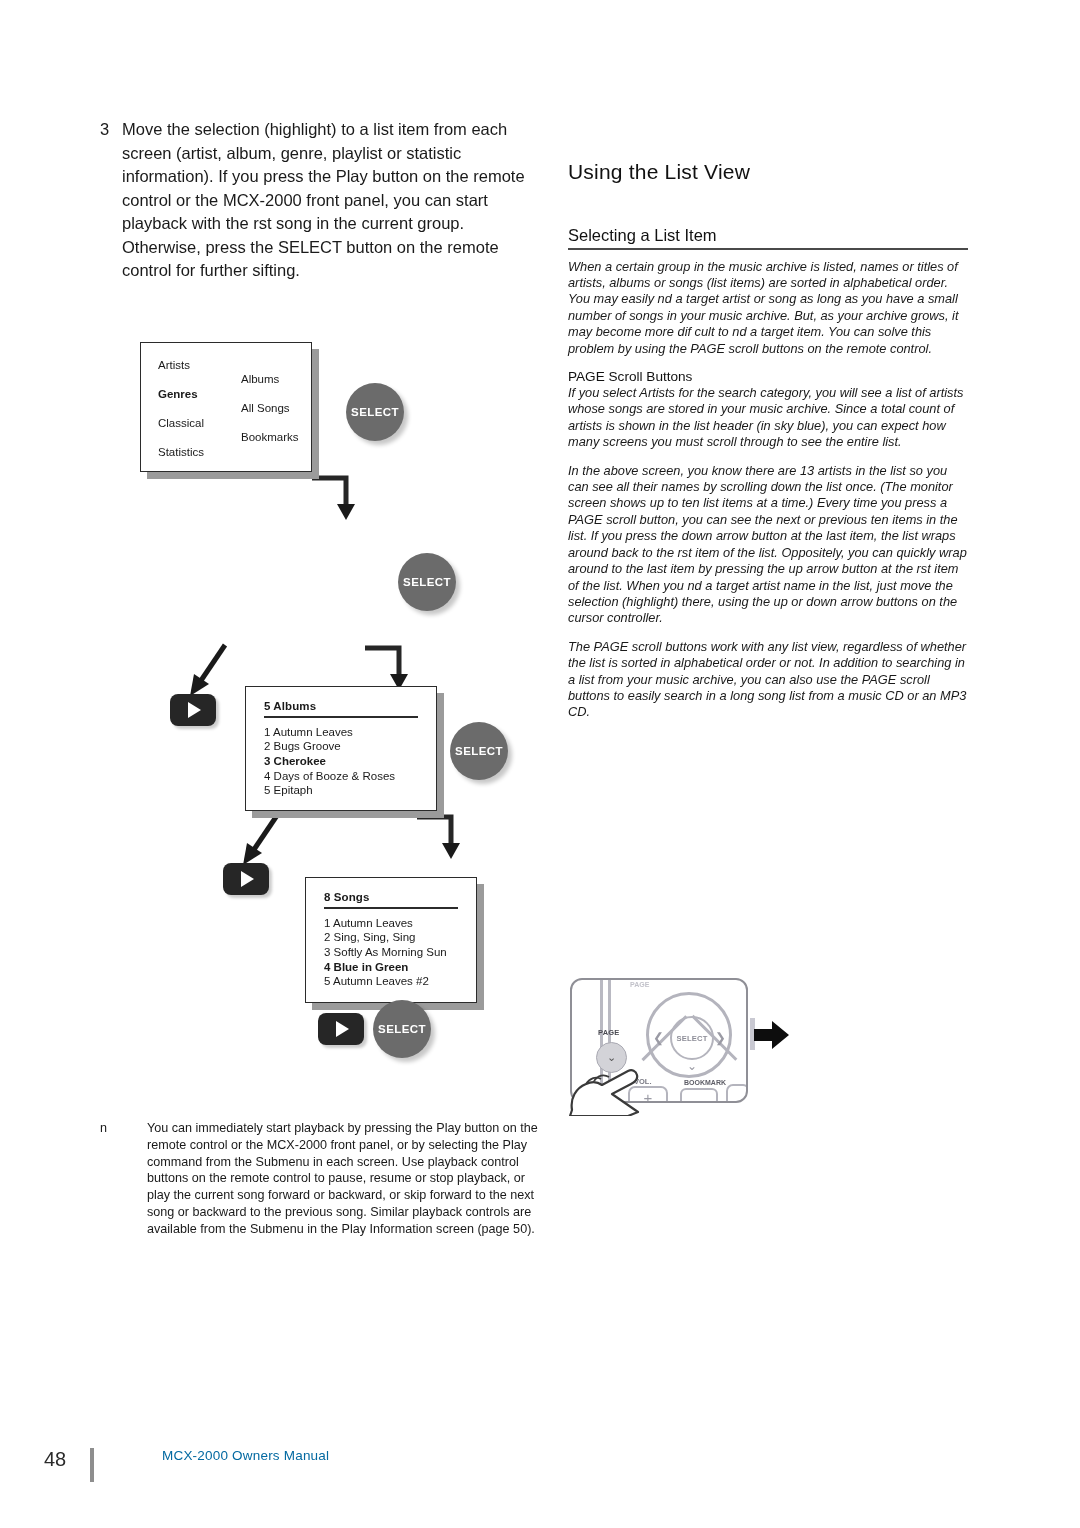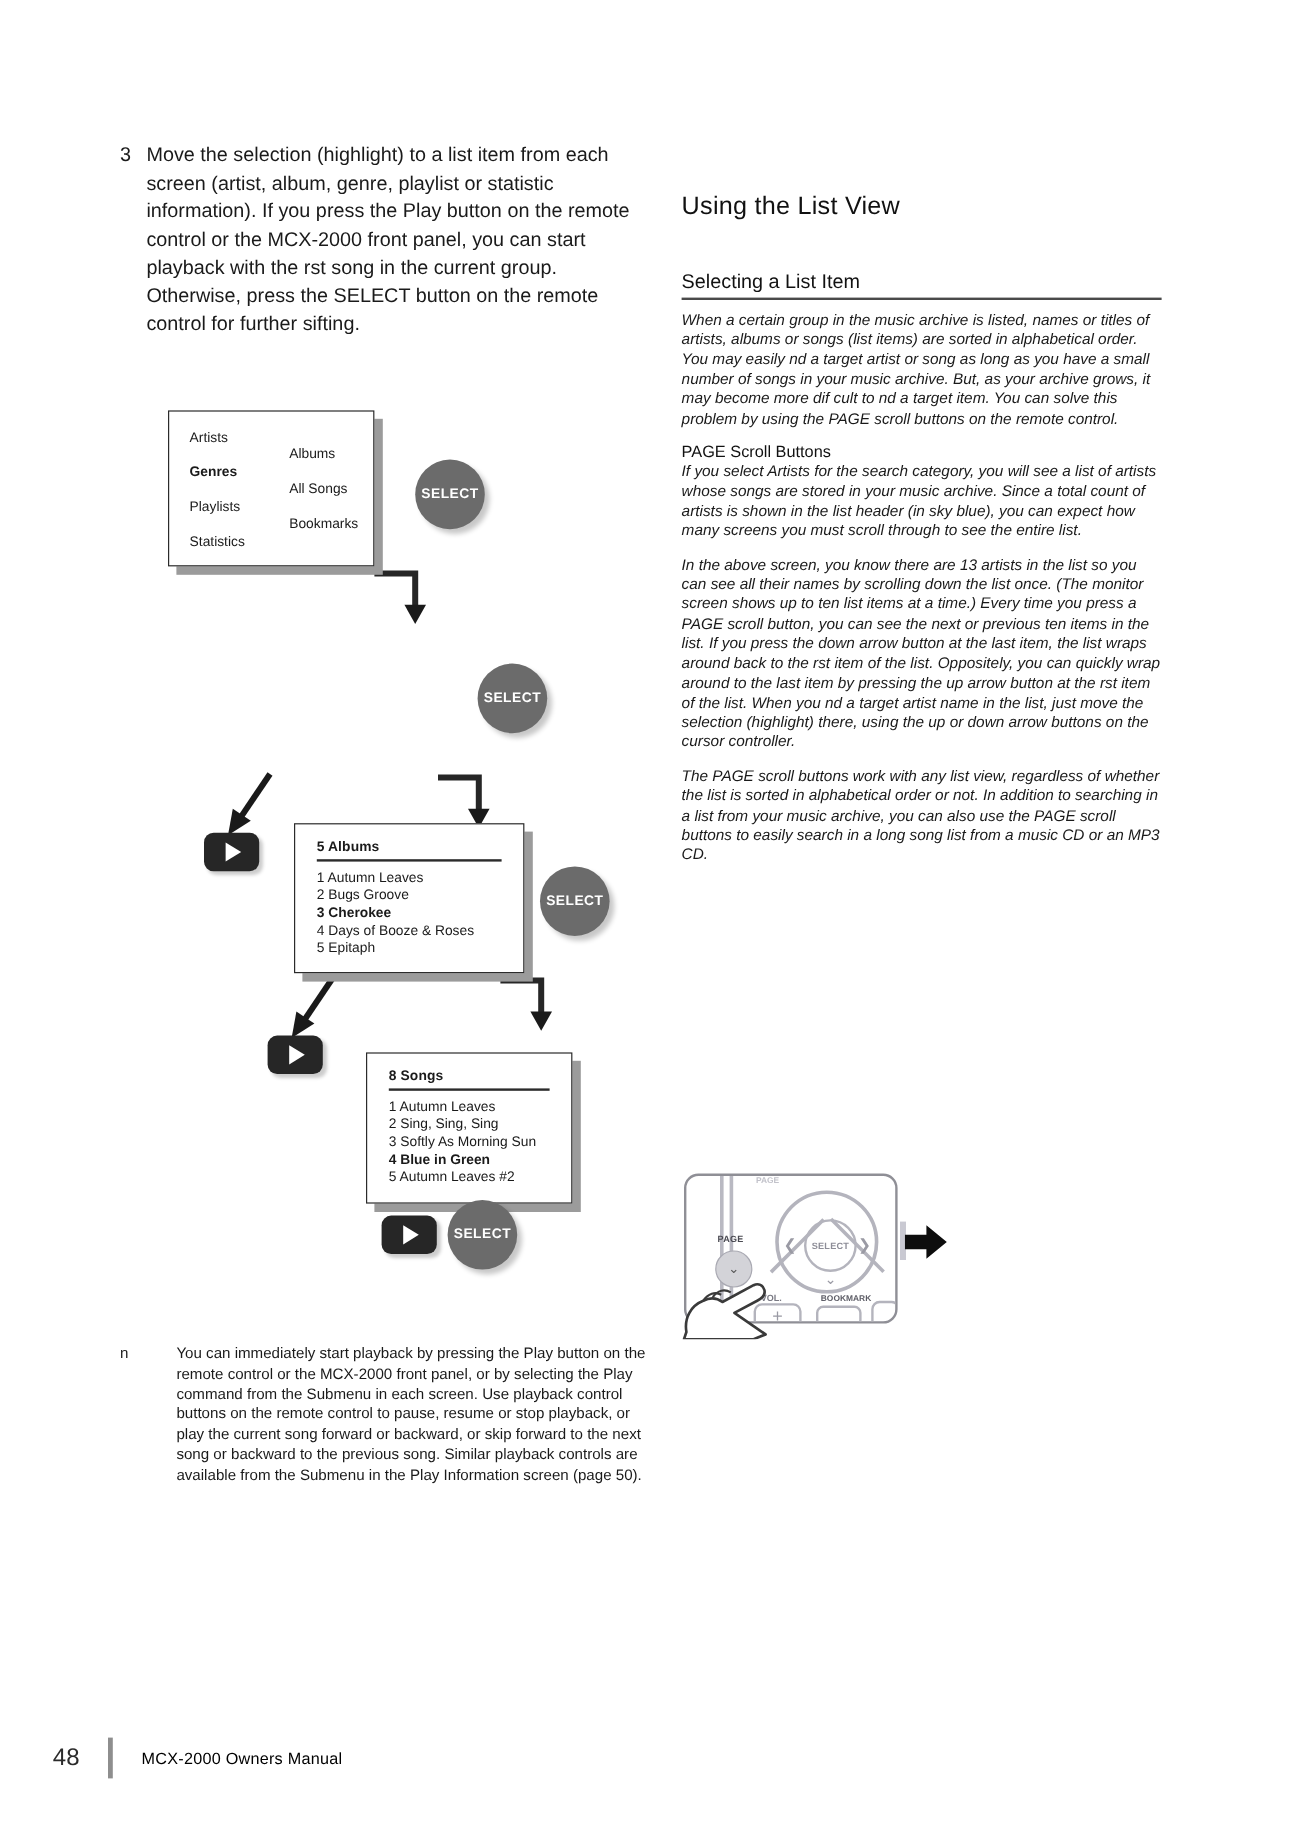--- a/index.html
+++ b/index.html
@@ -354,37 +354,37 @@
     width: 5px; height: 32px;
     background: #c9c9d2;
   }
 
   
   .footer {
     position: absolute;
     left: 44px;
     top: 1448px;
     display: flex;
-    align-items: center;
   }
   .pg-num {
     font-size: 20px;
     color: #2b2b2b;
     width: 46px;
   }
   .pg-divider {
     width: 4px;
     height: 34px;
     background: #8e8e8e;
     margin-right: 24px;
   }
   .manual-title {
     font-size: 13.5px;
-    color: #000000;
+    color: #0369a1;
     letter-spacing: .2px;
+    margin-left: 44px;
   }
 </style>
 </head>
 <body>
 
 <div class="left-col">
   <div class="step">
     <div class="step-num">3</div>
     <div class="step-text">Move the selection (highlight) to a list item from each screen (artist, album, genre, playlist or statistic information). If you press the Play button on the remote control or the MCX-2000 front panel, you can start playback with the  rst song in the current group. Otherwise, press the SELECT button on the remote control for further sifting.</div>
   </div>
@@ -409,21 +409,21 @@
     <line x1="178" y1="484" x2="153" y2="521" stroke="#1a1a1a" stroke-width="5"></line>
     <polygon points="143,535 147,513 162,523" fill="#1a1a1a"></polygon>
 
     <line x1="233" y1="655" x2="248" y2="672" stroke="#1a1a1a" stroke-width="0"></line>
   </svg>
 
   <div class="screen-box box-main">
     <div class="menu-left">
       <div>Artists</div>
       <div class="sel">Genres</div>
-      <div>Playlists</div>
+      <div>Classical</div>
       <div>Statistics</div>
     </div>
     <div class="menu-right">
       <div>Albums</div>
       <div>All Songs</div>
       <div>Bookmarks</div>
     </div>
   </div>
 
 

